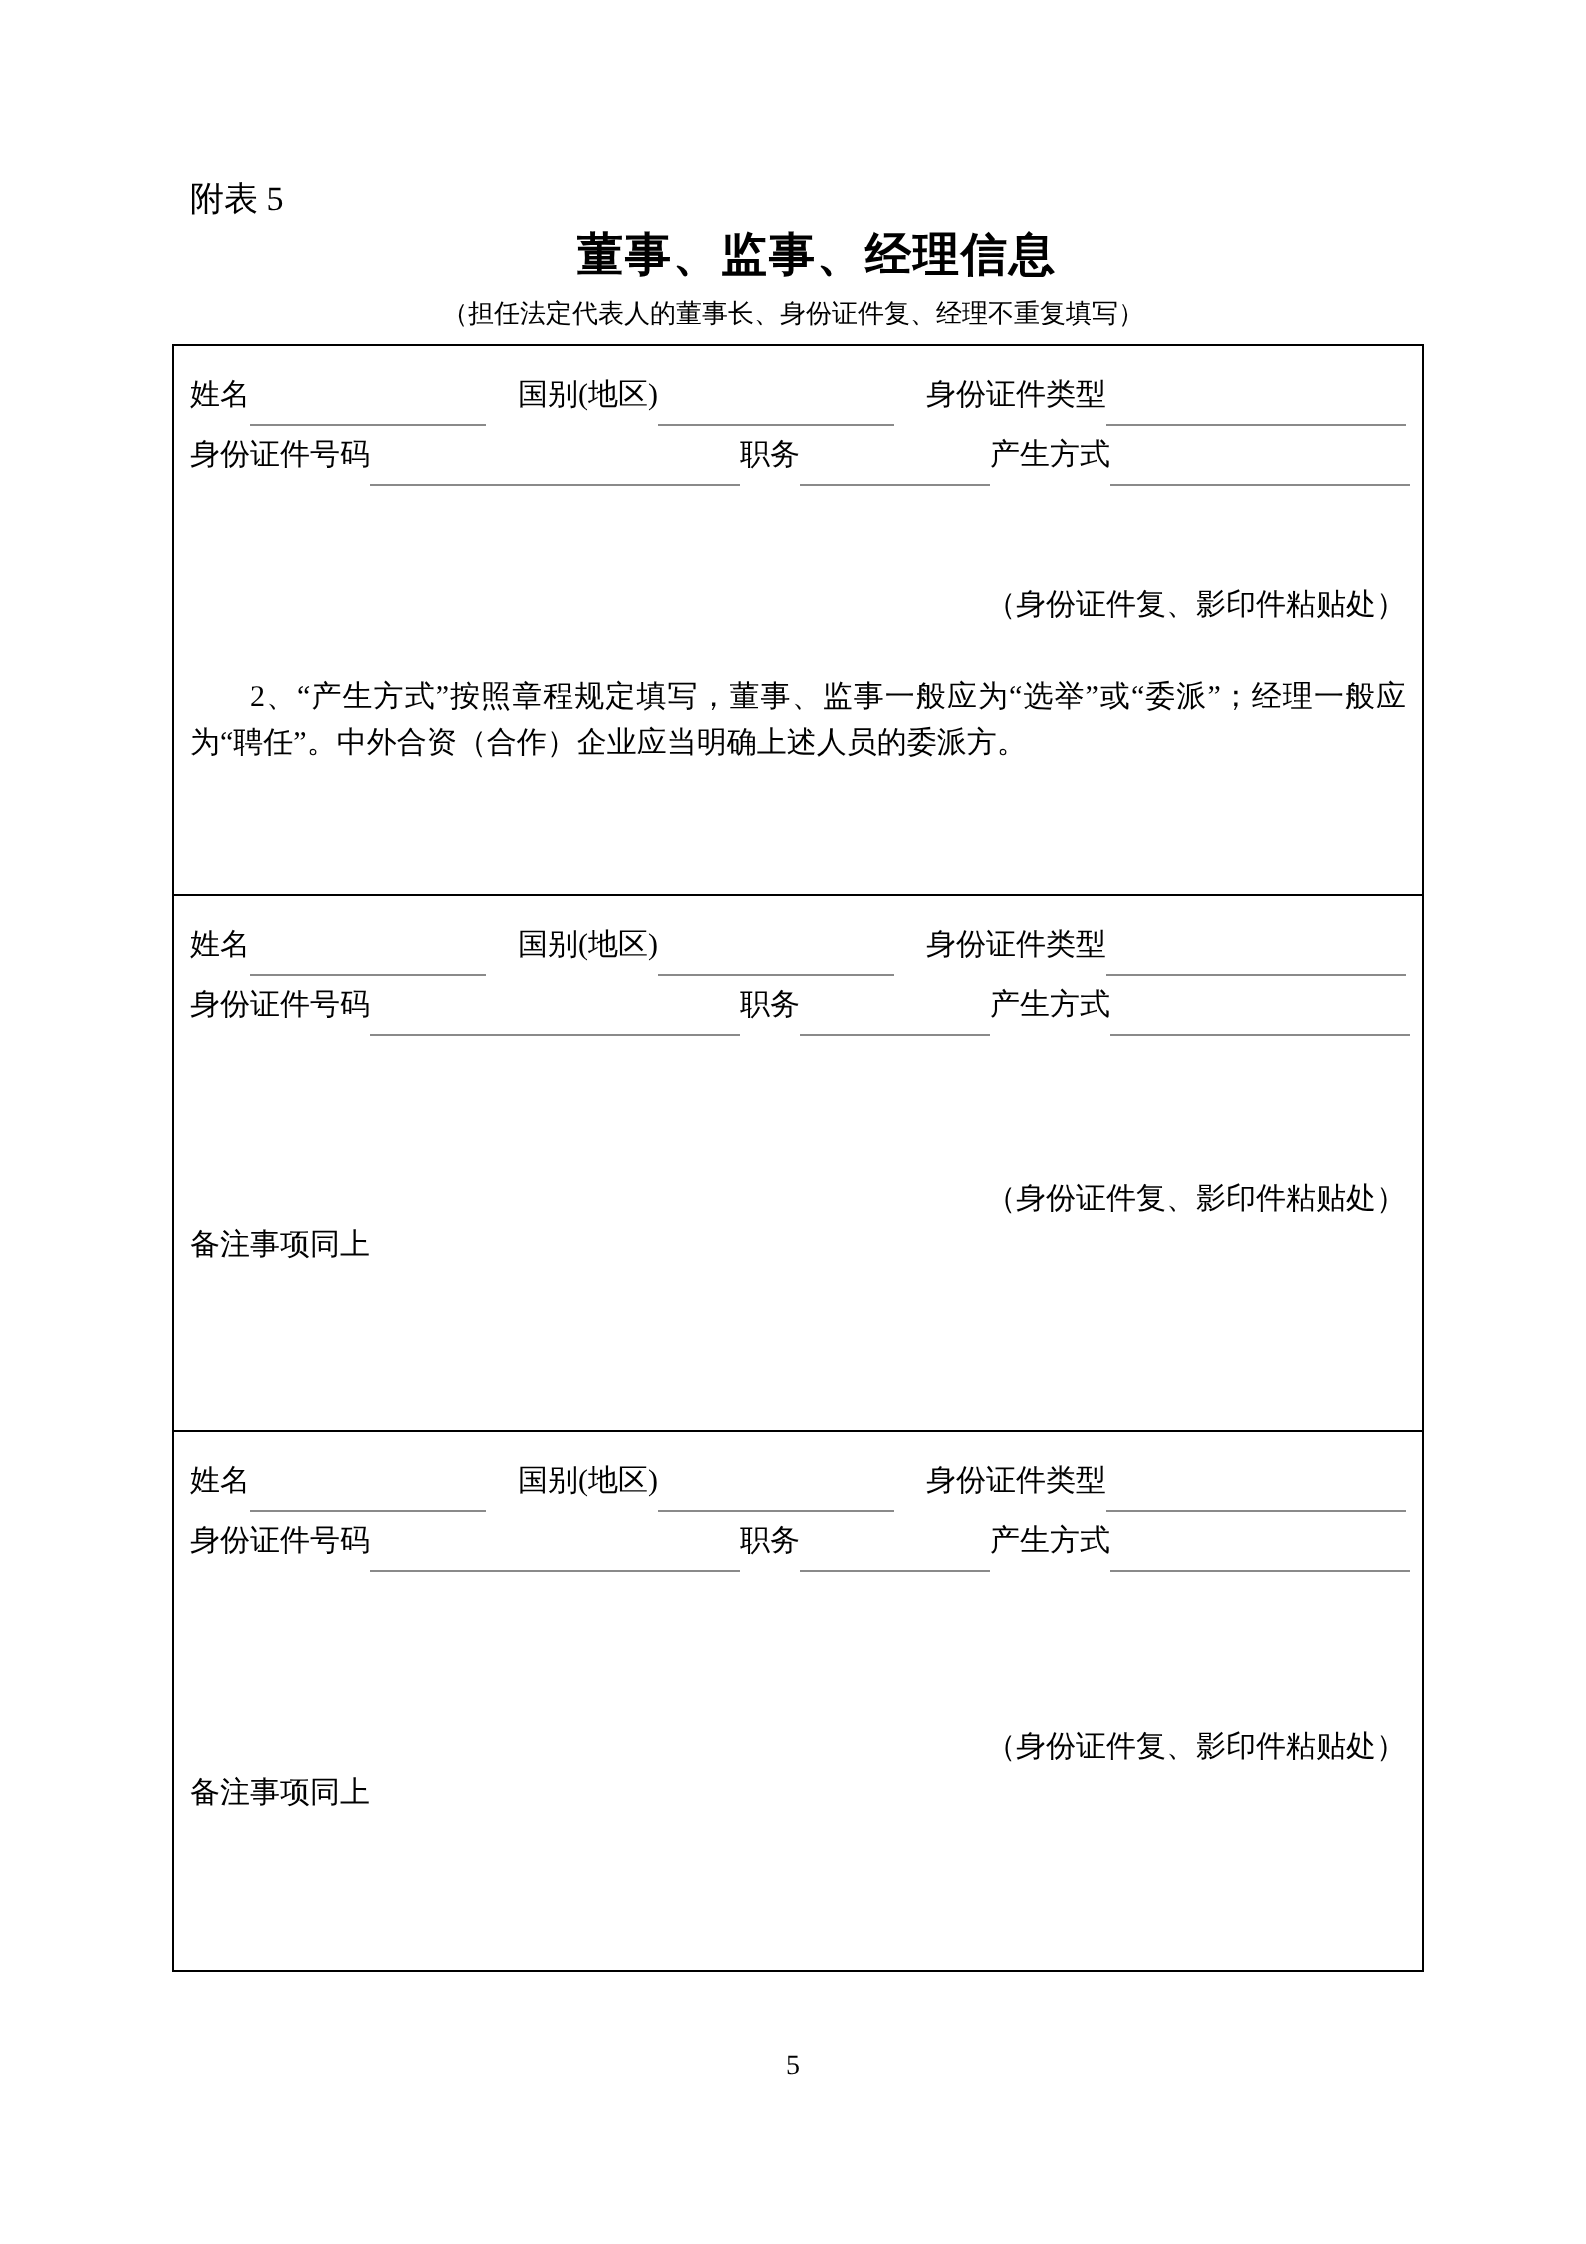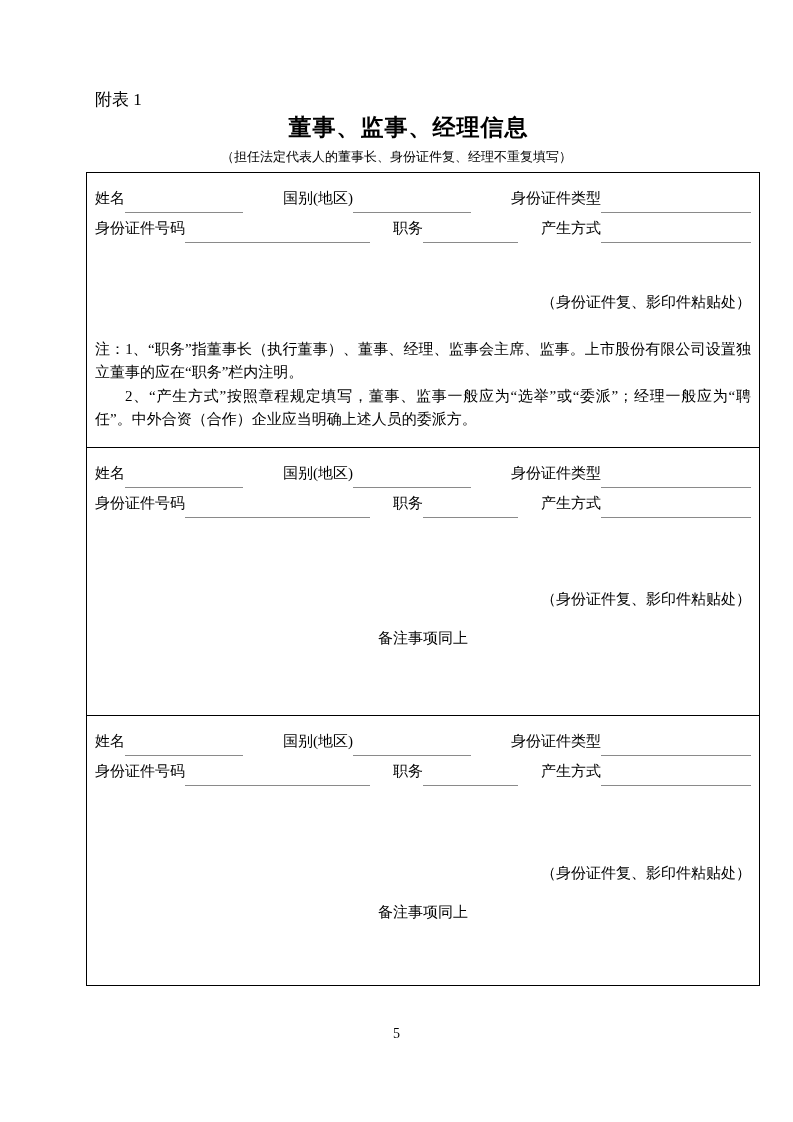--- a/index.html
+++ b/index.html
@@ -33,21 +33,21 @@
     left: 0;
     top: 148px;
     width: 100%;
     text-align: center;
     font-size: 13px;
   }
   .form-box {
     position: absolute;
     left: 86px;
     top: 172px;
-    width: 674px;
+    width: 626px;
     border: 1px solid #000;
   }
   .form-section {
     border-top: 1px solid #000;
     padding: 10px 8px 0 8px;
     overflow: hidden;
   }
   .form-section:first-child { border-top: none; }
   .section-1 { height: 274px; }
   .section-2 { height: 268px; }
@@ -72,44 +72,44 @@
   .w185 { width: 185px; }
   .w95  { width: 95px; }
   .paste-note {
     text-align: right;
     font-size: 15px;
   }
   .section-1 .paste-note { margin-top: 50px; }
   .section-2 .paste-note { margin-top: 72px; }
   .section-3 .paste-note { margin-top: 78px; }
   .remark {
-    text-align: center;
-    font-size: 15px;
-    margin-top: 20px;
+    text-align: left;
+    font-size: 15px;
+    margin-top: 4px;
   }
   .notes {
     margin-top: 26px;
     font-size: 15px;
     line-height: 1.55;
     text-align: justify;
   }
   .notes p.note-2 { text-indent: 2em; }
   .page-number {
     position: absolute;
     left: 0;
     top: 1026px;
     width: 100%;
     text-align: center;
     font-size: 14px;
   }
 </style>
 </head>
 <body>
 
-<div class="appendix-label">附表 1</div>
+<div class="appendix-label">附表 5</div>
 <div class="doc-title">董事、监事、经理信息</div>
 <div class="doc-subtitle">（担任法定代表人的董事长、身份证件复、经理不重复填写）</div>
 
 <div class="form-box">
 
   <div class="form-section section-1">
     <div class="field-row">
       <span class="field-group">
         <span class="field-label">姓名</span>
         <span class="blank-line w120"></span>
@@ -132,21 +132,20 @@
         <span class="field-label">职务</span>
         <span class="blank-line w95"></span>
       </span>
       <span class="field-group">
         <span class="field-label">产生方式</span>
         <span class="blank-line w150"></span>
       </span>
     </div>
     <div class="paste-note">（身份证件复、影印件粘贴处）</div>
     <div class="notes">
-      <p class="note-1">注：1、“职务”指董事长（执行董事）、董事、经理、监事会主席、监事。上市股份有限公司设置独立董事的应在“职务”栏内注明。</p>
       <p class="note-2">2、“产生方式”按照章程规定填写，董事、监事一般应为“选举”或“委派”；经理一般应为“聘任”。中外合资（合作）企业应当明确上述人员的委派方。</p>
     </div>
   </div>
 
   <div class="form-section section-2">
     <div class="field-row">
       <span class="field-group">
         <span class="field-label">姓名</span>
         <span class="blank-line w120"></span>
       </span>

